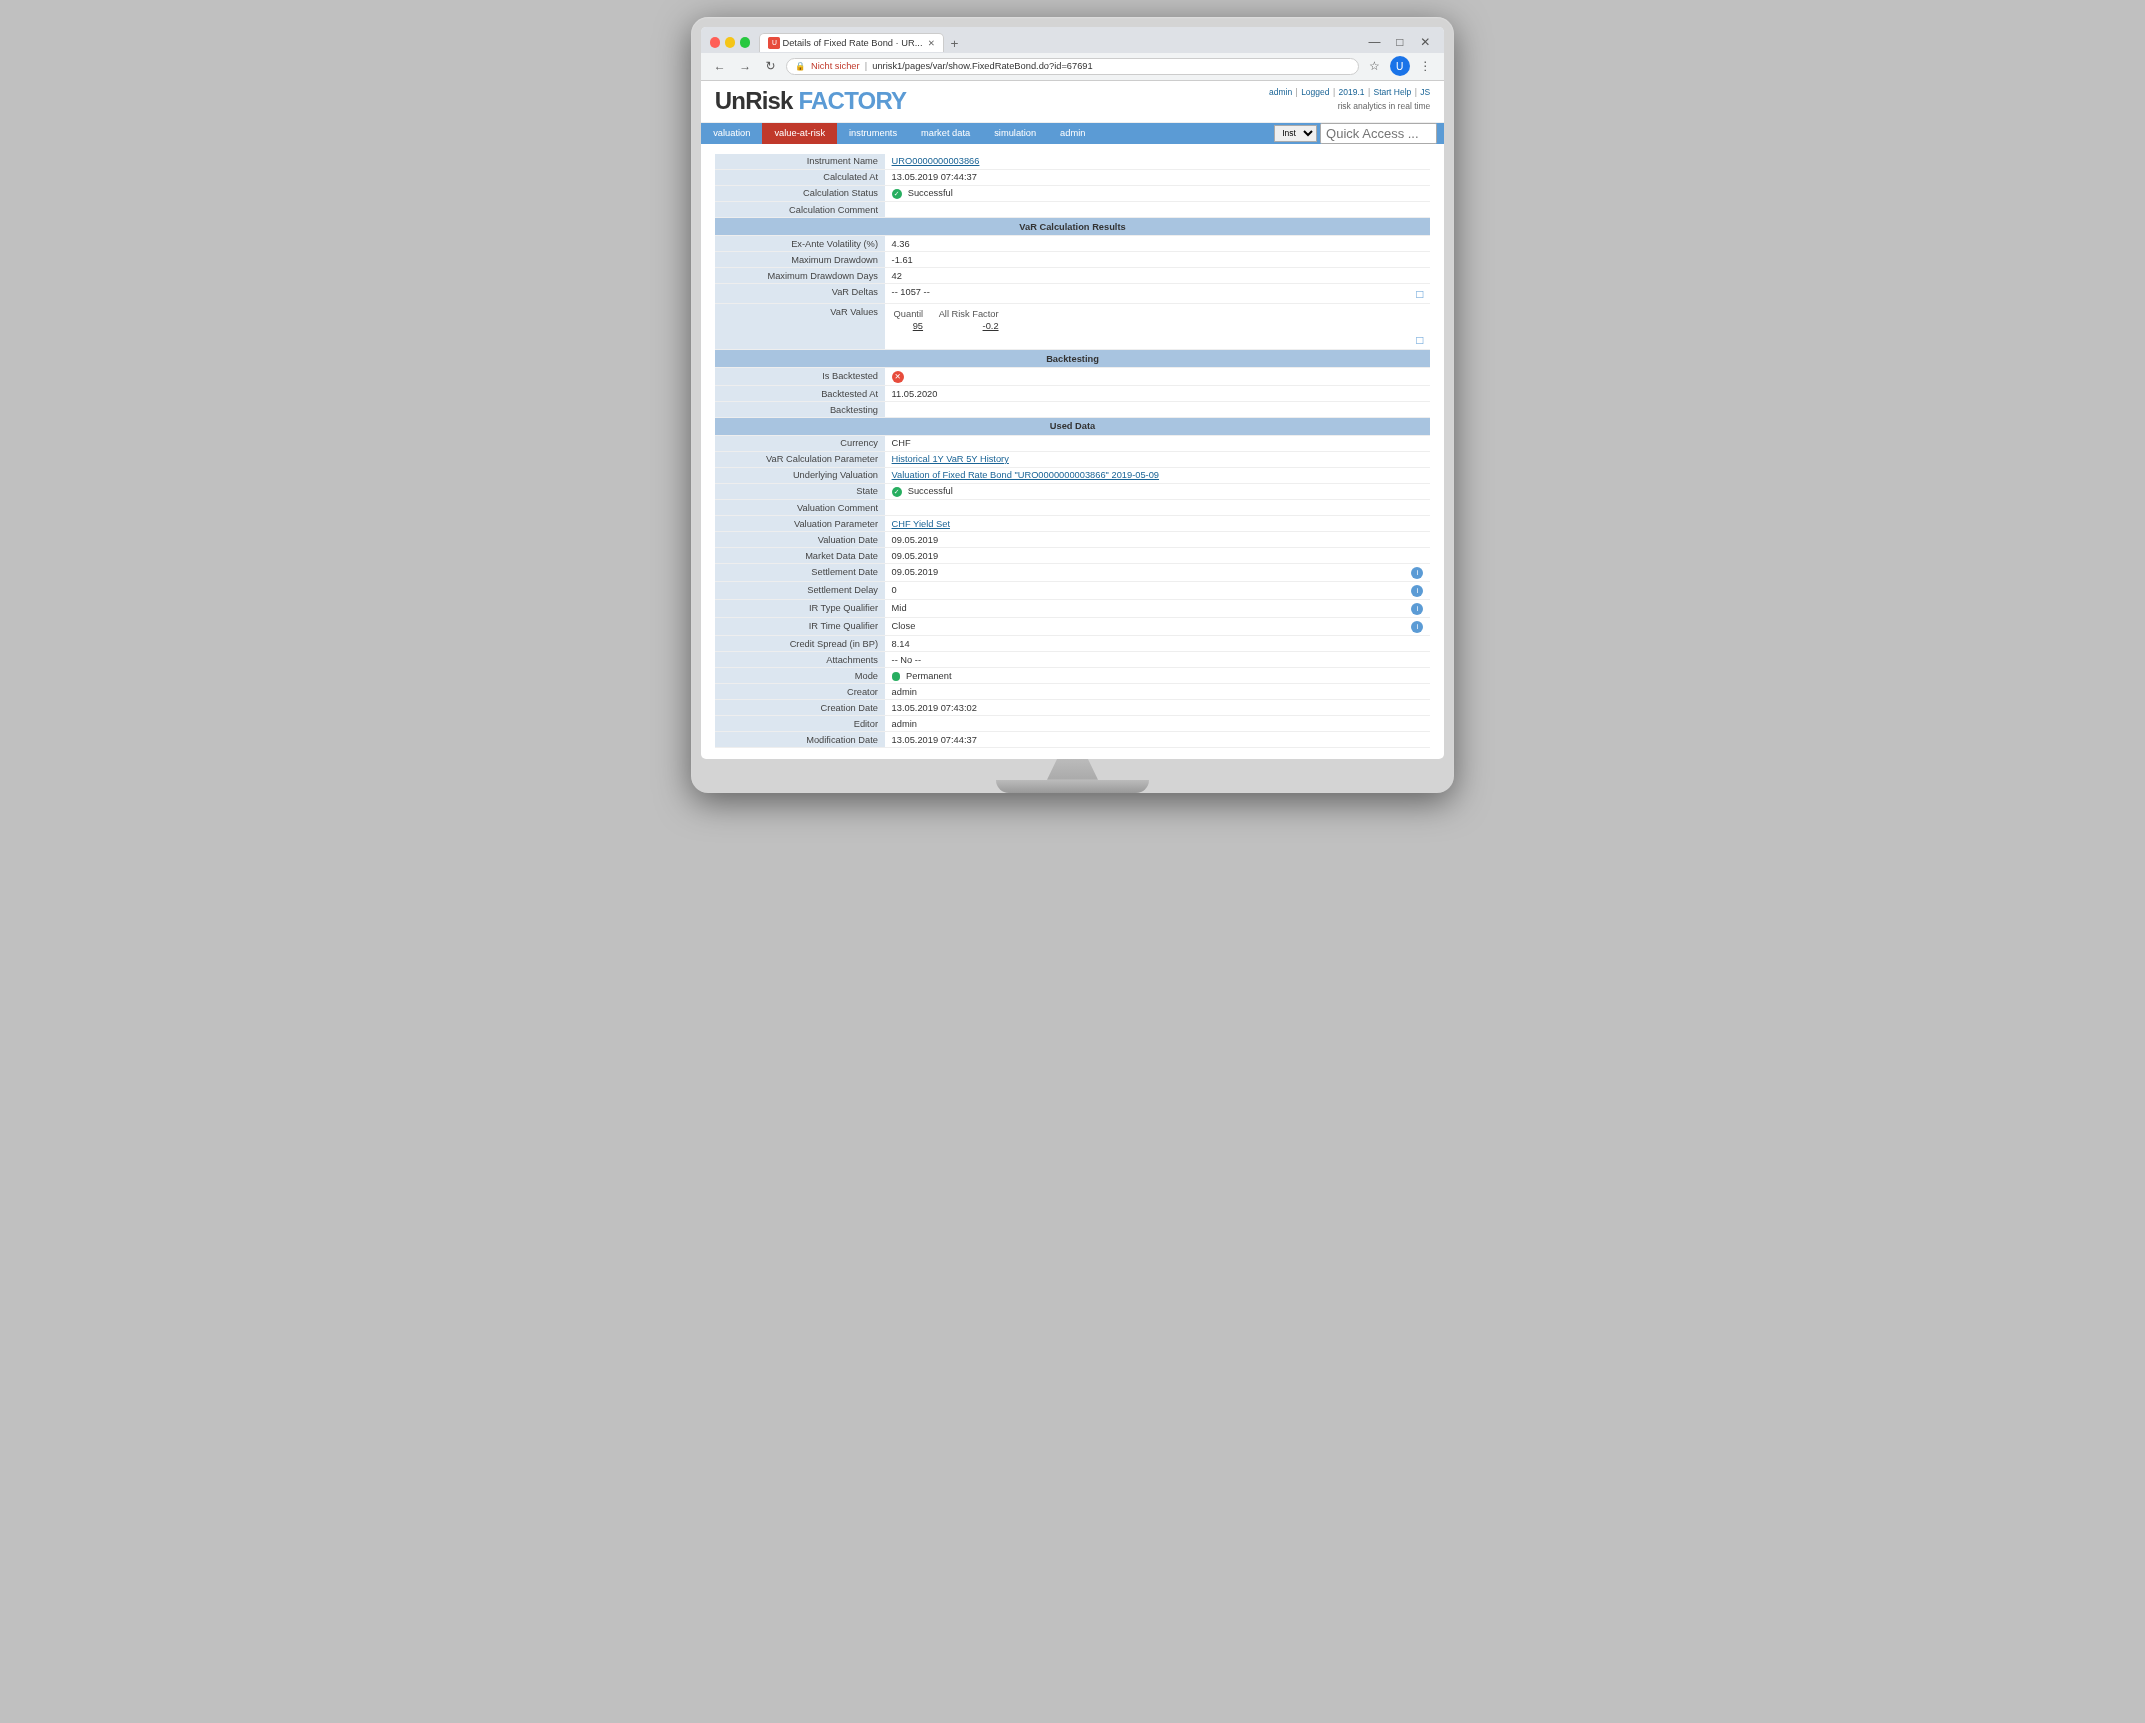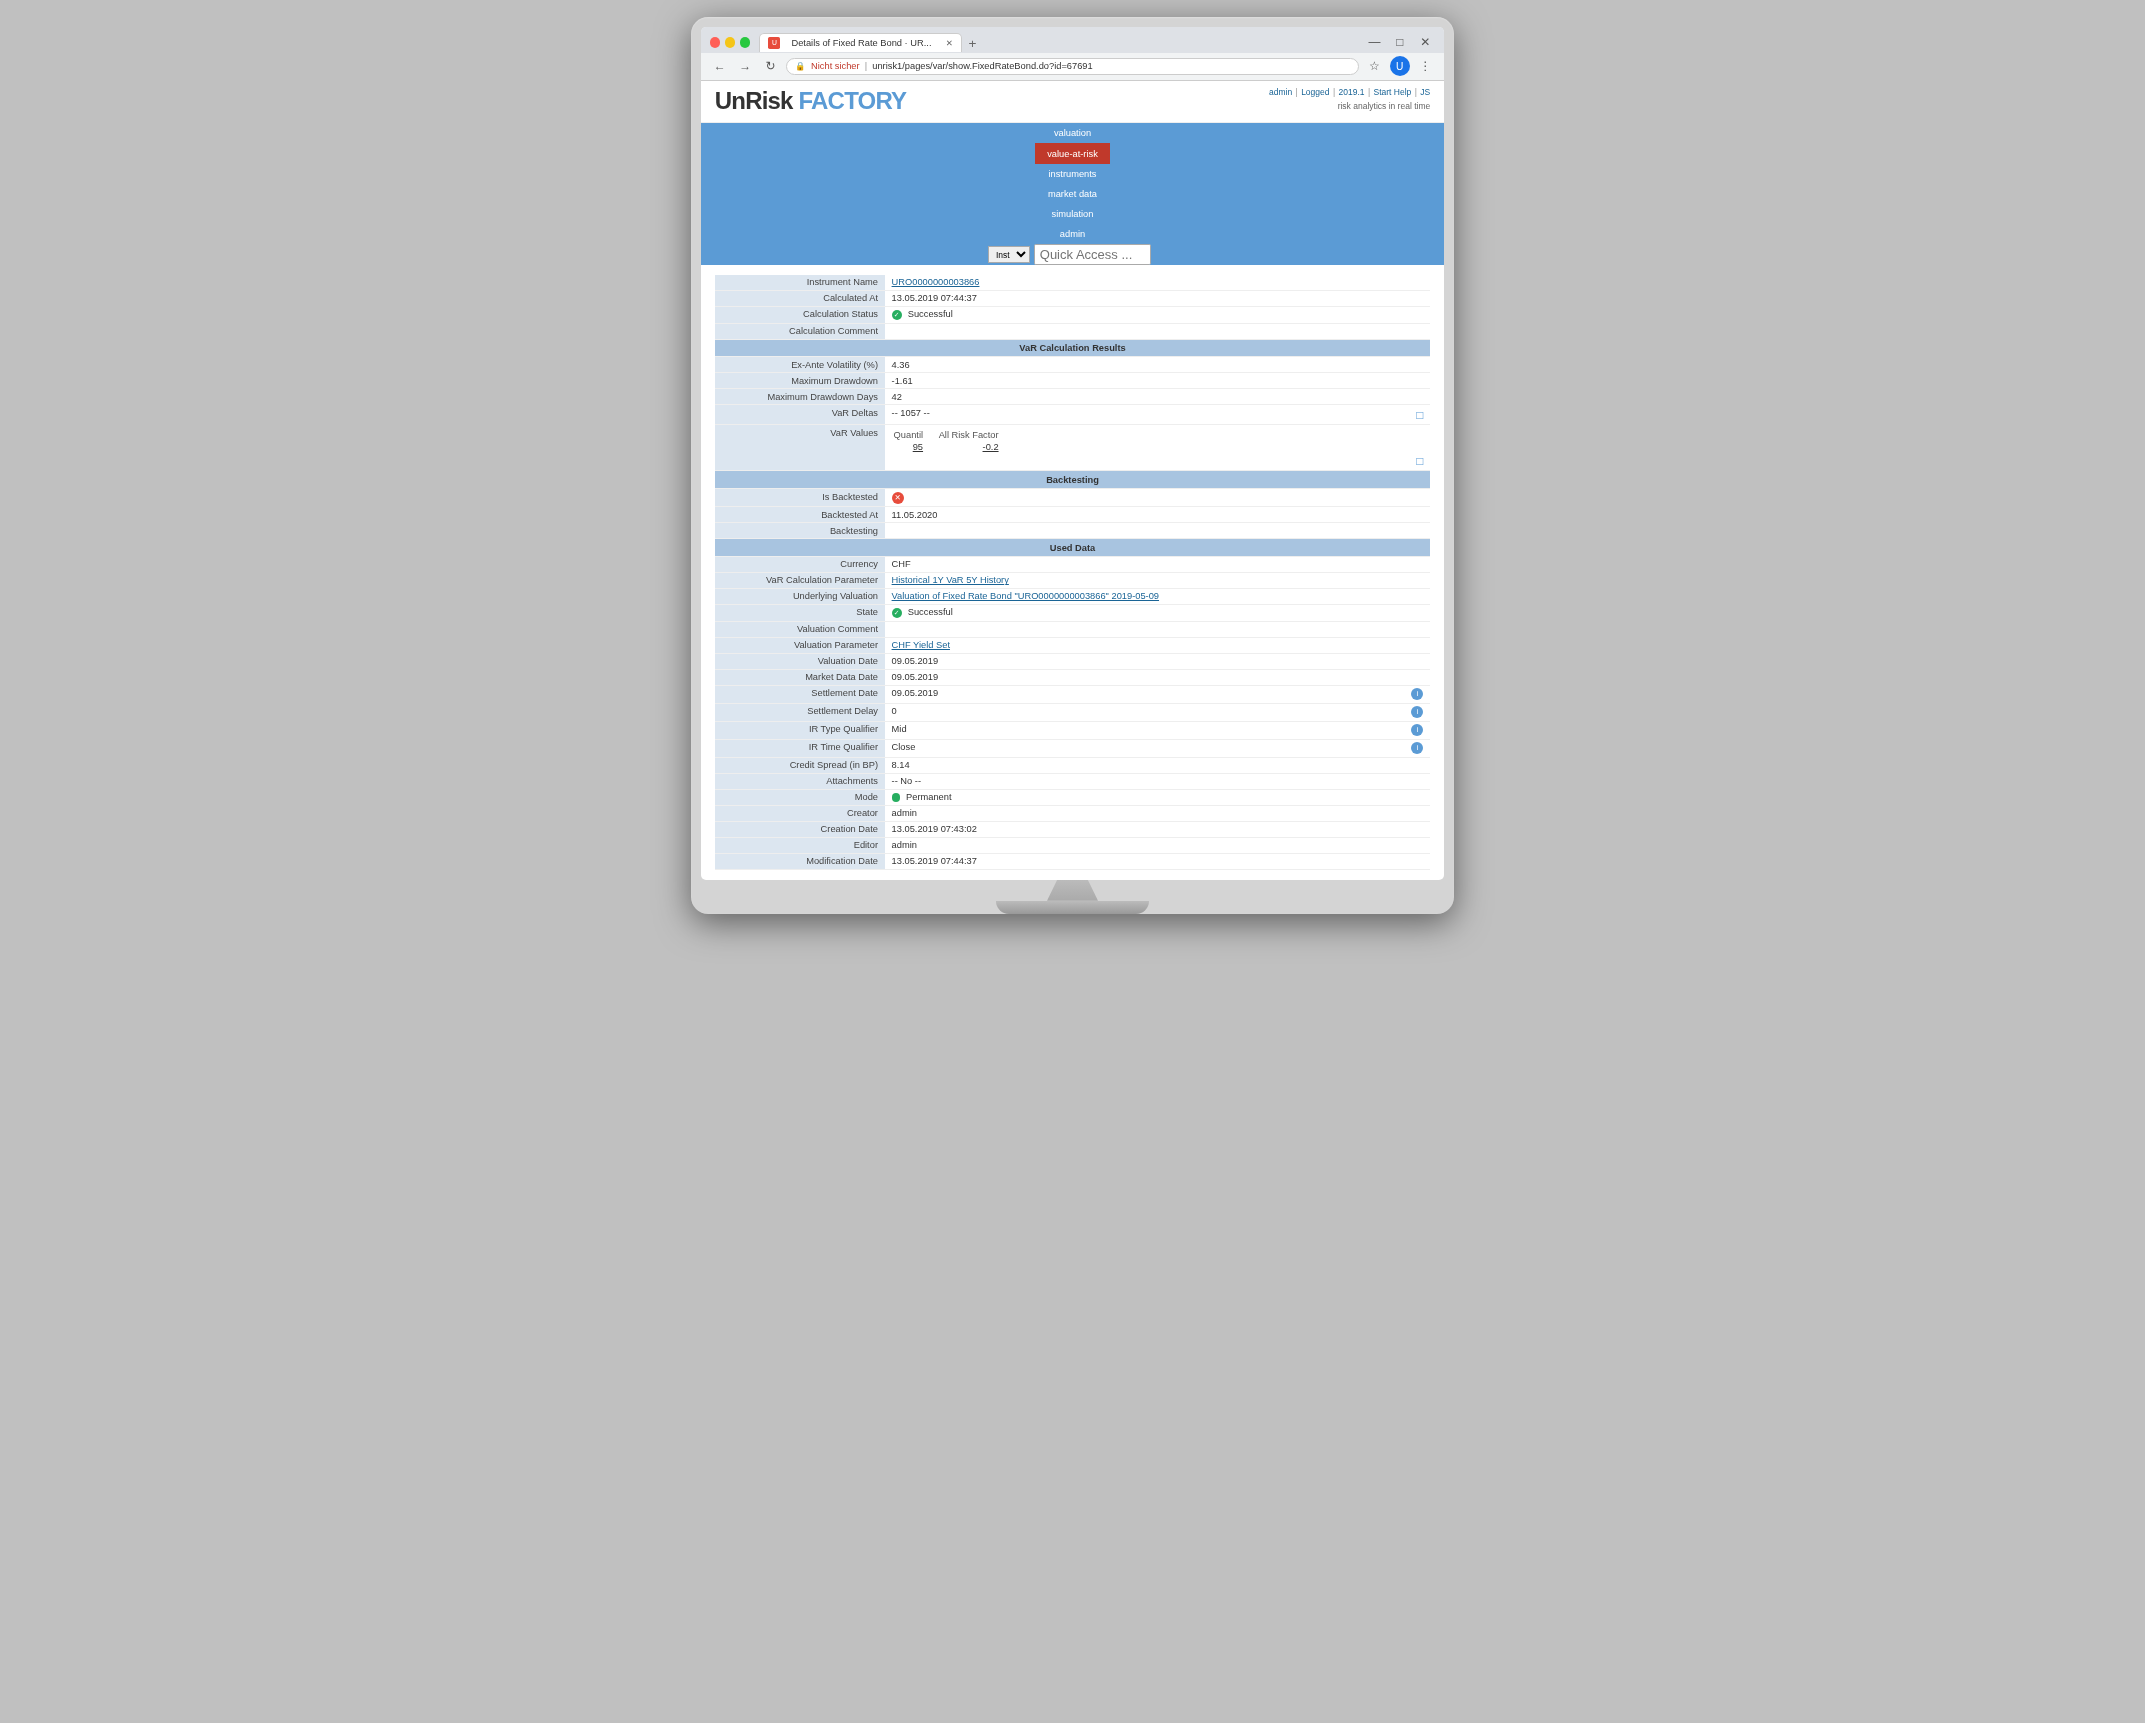--- a/index.html
+++ b/index.html
@@ -65,21 +65,21 @@
     }
 
     .tab {
       display: flex;
       align-items: center;
       background: #fff;
       border-radius: 5.1px 5.1px 0 0;
       padding: 3.4px 8.5px;
       font-size: 9.3px;
       color: #333;
-      gap: 11px;
+      gap: 2px;
       border: 0.8px solid #ccc;
       border-bottom: none;
       margin-right: 1px;
     }
 
     .tab-favicon {
       width: 12px; height: 12px;
       background: #e74c3c;
       border-radius: 1.7px;
       font-size: 6.8px;
@@ -214,21 +214,20 @@
     }
 
     .header-links .separator { color: #999; }
 
     
     .main-nav {
       background: #5b9bd5;
       display: flex;
       align-items: center;
       padding: 0;
-      flex-direction: column;
     }
 
     .nav-item {
       padding: 5.1px 12px;
       color: #fff;
       font-size: 9.3px;
       cursor: pointer;
       text-decoration: none;
     }
 

